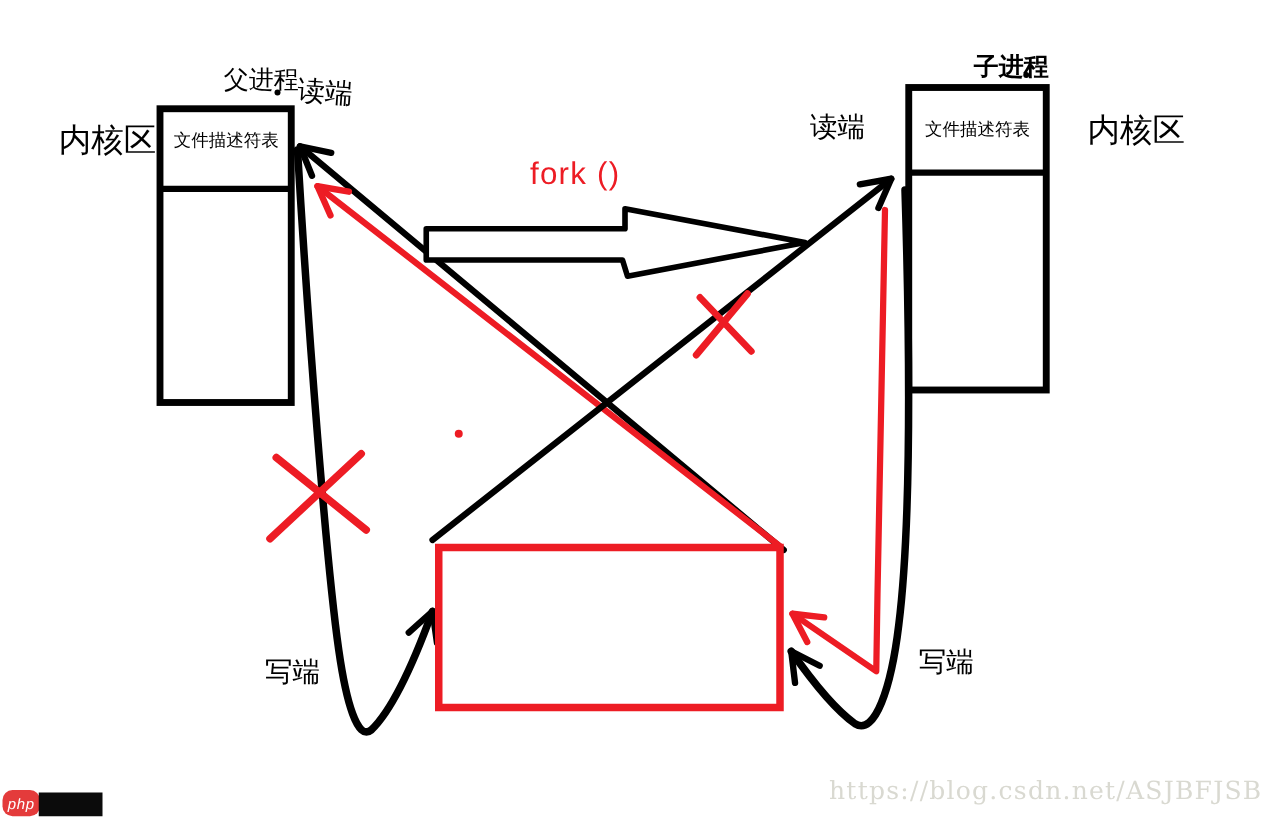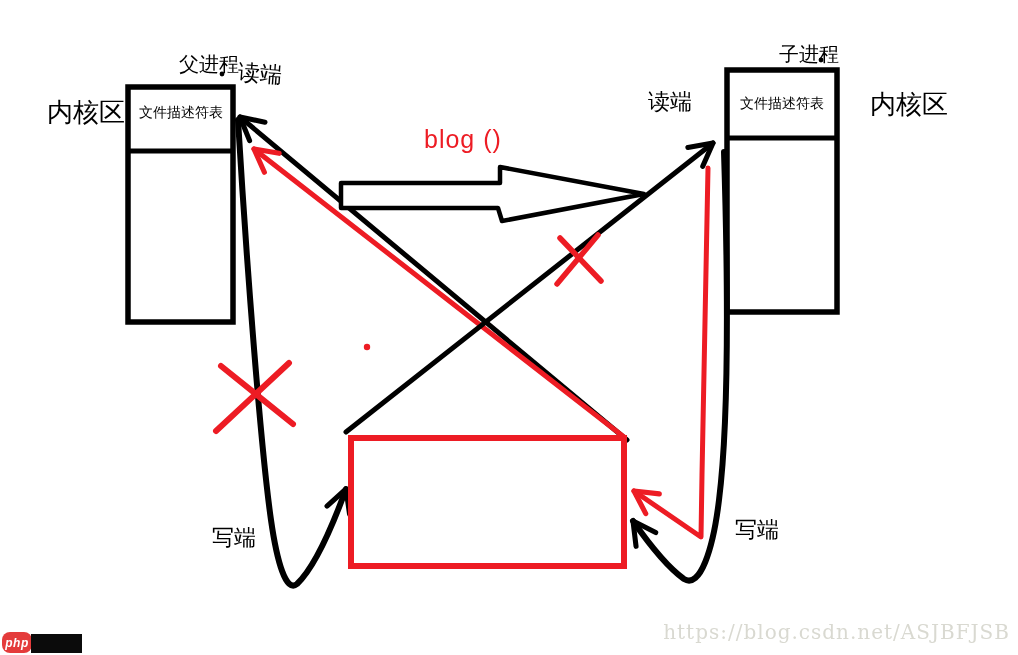--- a/index.html
+++ b/index.html
@@ -15,21 +15,21 @@
   .lbl-side{font-size:22px;}
   .lbl-sm{font-size:14px;}
   .fd-label{position:absolute;text-align:center;color:var(--ink);}
   .fork-label{position:absolute;color:var(--accent);font-size:25px;letter-spacing:1px;}
   .buffer-label{position:absolute;left:351px;top:489px;width:273px;text-align:center;
                 font-size:20px;color:var(--ink);}
   .watermark{position:absolute;right:8px;top:620px;font-family:"DejaVu Serif", serif;
              font-size:20px;letter-spacing:1px;color:var(--watermark);text-align:center;}
   .php-badge{position:absolute;left:2px;top:632px;width:30px;height:21px;
              background:var(--php-red);border-radius:8px;display:flex;align-items:center;
-             justify-content:center;color:#ffffff;font-weight:bold;font-style:italic;
+             justify-content:center;color:#ffffff;font-weight:normal;font-style:italic;
              font-size:12px;letter-spacing:0.5px;}
   .footer-bar{position:absolute;left:31px;top:634px;width:51px;height:19px;background:#0b0b0b;}
 </style>
 </head>
 <body>
 
 <div id="canvas">
 
   <svg id="draw-layer" width="1018" height="655" viewBox="0 0 1018 655">
     <defs>
@@ -73,23 +73,23 @@
     <circle cx="367" cy="347" r="3.2" style="fill:var(--accent);"></circle>
     <circle cx="222" cy="74" r="2.4" style="fill:var(--ink);"></circle>
     <circle cx="821" cy="60" r="2.4" style="fill:var(--ink);"></circle>
   </svg>
 
   <div class="label lbl-lg" style="left:47px;top:98px;">内核区</div>
   <div class="label lbl-md" style="left:143px;top:53px;">父进程</div>
   <div class="label lbl-side" style="left:238px;top:62px;transform:rotate(4deg);">读端</div>
   <div class="fd-label lbl-sm" style="left:131px;top:104px;width:100px;">文件描述符表</div>
 
-  <div class="fork-label" style="left:424px;top:125px;">blog ()</div>
+  <div class="fork-label" style="left:424px;top:125px;">fork ()</div>
 
-  <div class="label lbl-md" style="left:743px;top:43px;">子进程</div>
+  <div class="label lbl-md" style="left:743px;top:43px;font-weight:bold;">子进程</div>
   <div class="label lbl-side" style="left:648px;top:90px;">读端</div>
   <div class="label lbl-lg" style="left:870px;top:90px;">内核区</div>
   <div class="fd-label lbl-sm" style="left:732px;top:95px;width:100px;">文件描述符表</div>
 
 
   <div class="label lbl-side" style="left:212px;top:526px;">写端</div>
   <div class="label lbl-side" style="left:735px;top:518px;">写端</div>
 
   <div class="watermark">https://blog.csdn.net/ASJBFJSB</div>
 

